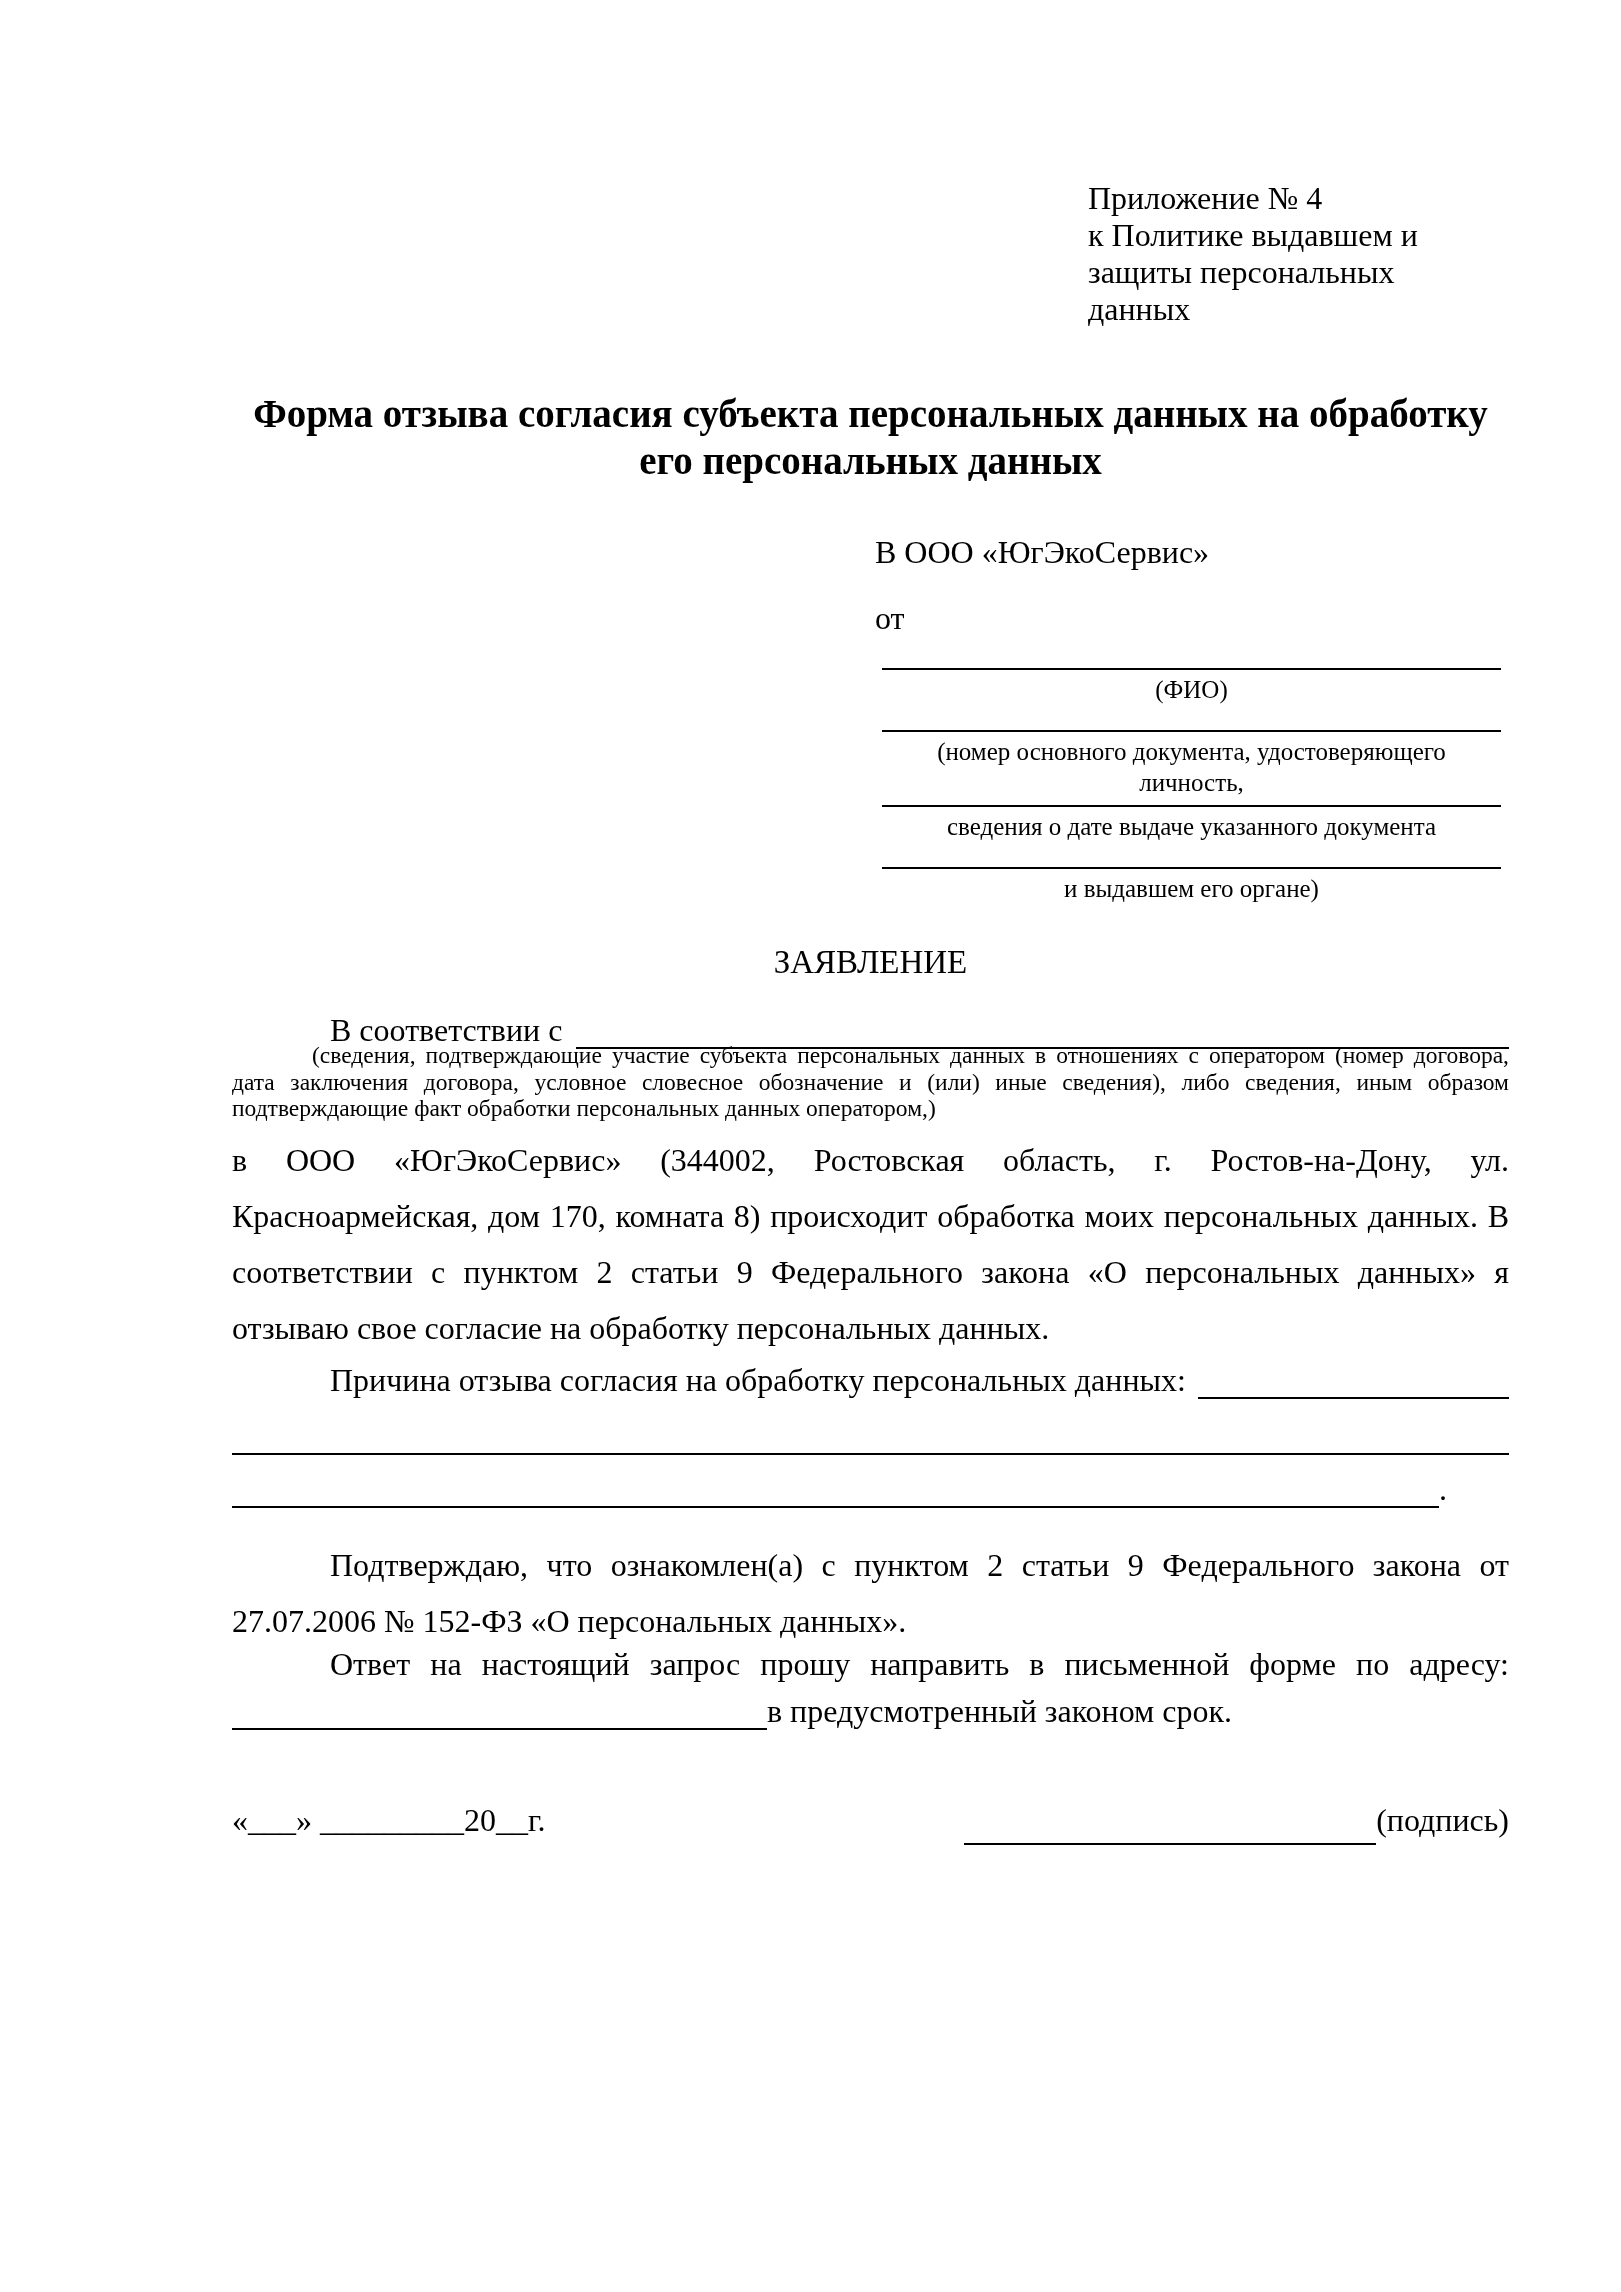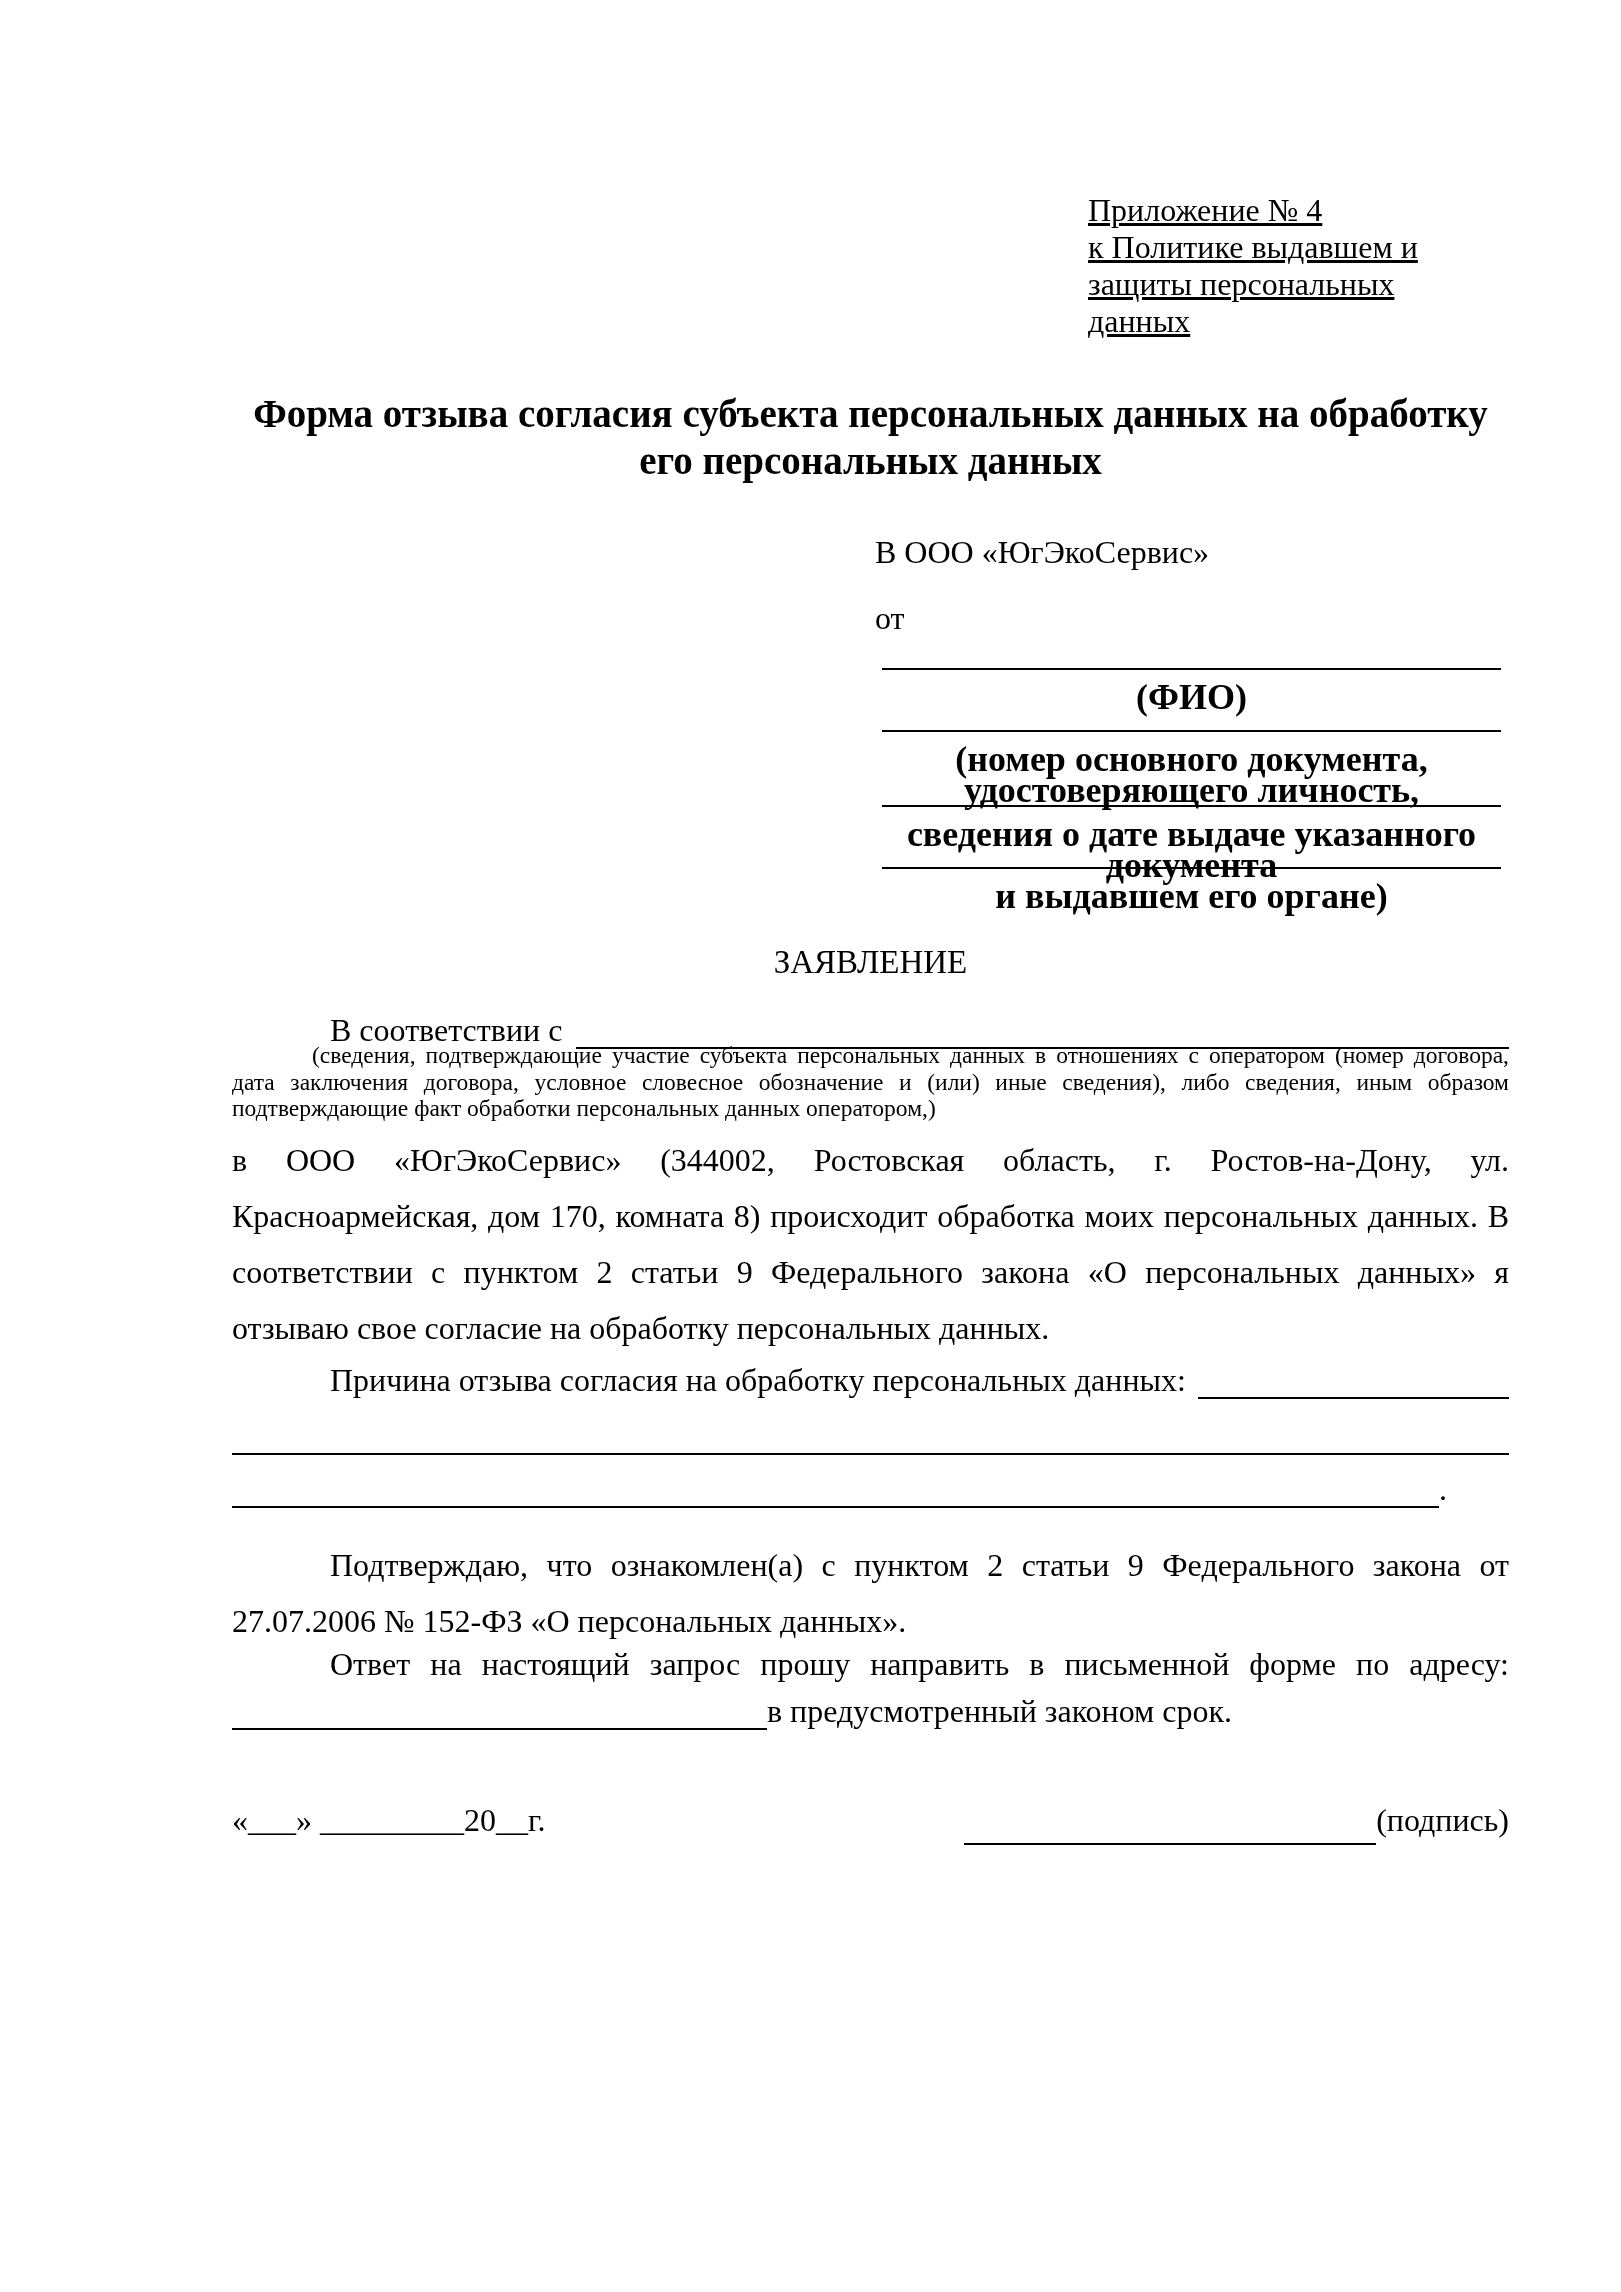--- a/index.html
+++ b/index.html
@@ -9,38 +9,38 @@
     height: 2293px;
     background: #ffffff;
     color: #000000;
     font-family: "Liberation Serif", "DejaVu Serif", serif;
     font-size: 32px;
     overflow: hidden;
   }
   .abs { position: absolute; }
 
   
-  .appendix { left: 1088px; top: 192px; width: 407px; line-height: 37px; text-decoration: underline; }
+  .appendix { left: 1088px; top: 180px; width: 407px; line-height: 37px; }
   .fill-row { display: flex; align-items: flex-end; }
   .grow { flex: 1 1 auto; }
   .blank { border-bottom: 2.9px solid #000; height: 0; }
 
   
   .title {
     left: 232px; top: 390px; width: 1277px;
     margin: 0; text-align: center;
     font-size: 39px; font-weight: bold; line-height: 47px;
   }
 
   
   .addr-to { left: 875px; top: 534px; width: 634px; }
   .addr-from { left: 875px; top: 600px; width: 634px; }
   .u-group { left: 882px; width: 619px; }
   .u-line { height: 41px; border-bottom: 2.9px solid #000; }
-  .u-cap { text-align: center; font-size: 36px; line-height: 31px; padding-top: 12px; font-weight: bold; }
+  .u-cap { text-align: center; font-size: 25px; line-height: 31px; padding-top: 4px; }
 
   
   .statement-heading { left: 232px; top: 944px; width: 1277px; text-align: center; font-size: 33px; }
 
   .accordance { left: 232px; top: 1008px; width: 1277px; height: 41px; display: flex; align-items: flex-end; }
   .accordance .lead { margin-left: 98px; white-space: nowrap; }
   .accordance .blank { height: 0; }
 
   .note {
     left: 232px; top: 1042px; width: 1277px;

